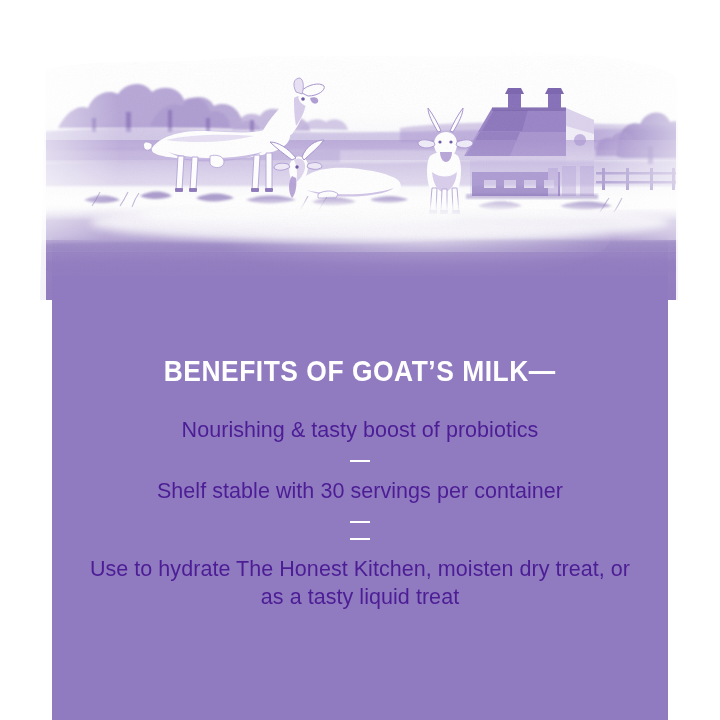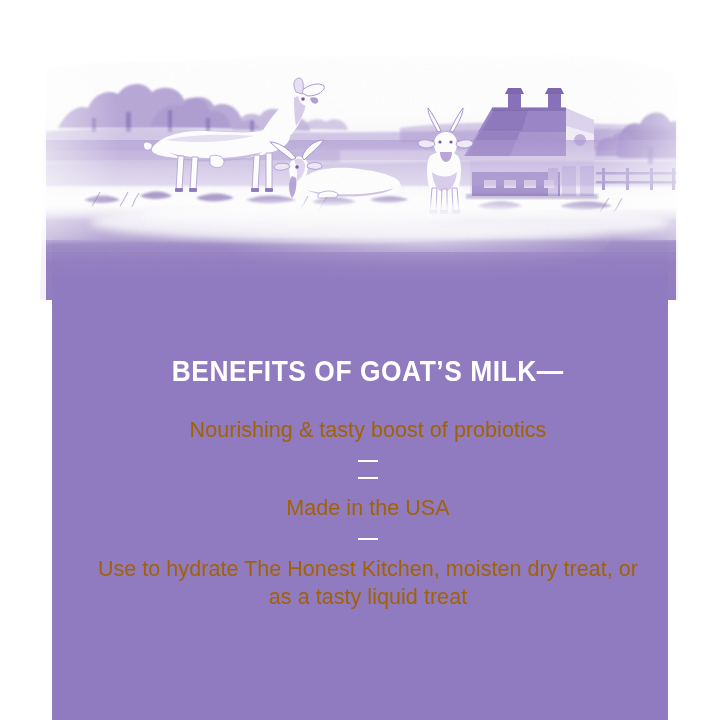--- a/index.html
+++ b/index.html
@@ -50,21 +50,21 @@
     background: linear-gradient(to bottom,
         rgba(145,123,192,0.00) 0%,
         rgba(145,123,192,0.30) 35%,
         rgba(145,123,192,0.72) 70%,
         rgba(145,123,192,1.00) 100%);
     pointer-events: none;
   }
 
   #benefits-inner {
     position: absolute;
-    left: 60px;
+    left: 52px;
     top: 276px;
     width: 616px;
     height: 444px;
     box-sizing: border-box;
     padding: 0 18px;
     display: flex;
     flex-direction: column;
     align-items: center;
     text-align: center;
   }
@@ -85,21 +85,21 @@
   }
 
   .benefits-list {
     list-style: none;
     margin: 0;
     padding: 0;
     width: 100%;
     margin-top: 30px;
   }
   .benefit-item {
-    color: #a16207;
+    color: #4c1d95;
     font-family: "Liberation Sans", sans-serif;
     font-weight: 400;
     font-size: 21.5px;
     line-height: 1.34;
     letter-spacing: 0.05px;
     padding: 0 10px;
   }
   .benefit-divider {
     width: 20px;
     height: 2px;
@@ -433,20 +433,20 @@
   <div id="panel-bleed"></div>
   <div id="benefits-panel"></div>
 
   <div id="benefits-inner">
 
     <h2 class="benefits-heading">BENEFITS OF GOAT’S MILK—</h2>
 
     <ul class="benefits-list">
       <li class="benefit-item">Nourishing &amp; tasty boost of probiotics</li>
       <li class="benefit-divider"></li>
+      <li class="benefit-item">Shelf stable with 30 servings per container</li>
       <li class="benefit-divider"></li>
-      <li class="benefit-item">Made in the USA</li>
       <li class="benefit-divider"></li>
       <li class="benefit-item">Use to hydrate The Honest Kitchen, moisten dry treat, or as a tasty liquid treat</li>
     </ul>
   </div>
 
 </div>
 
 </body></html>

